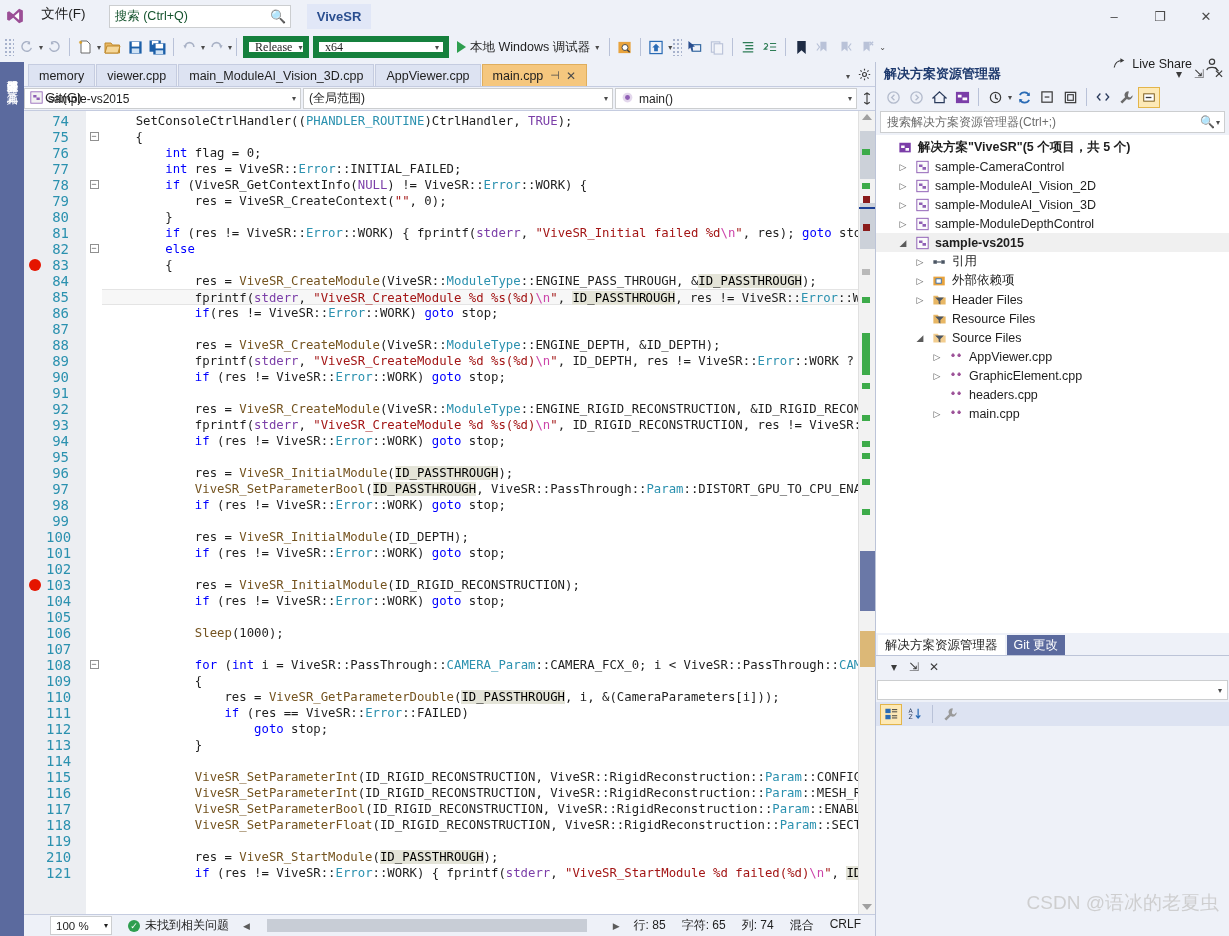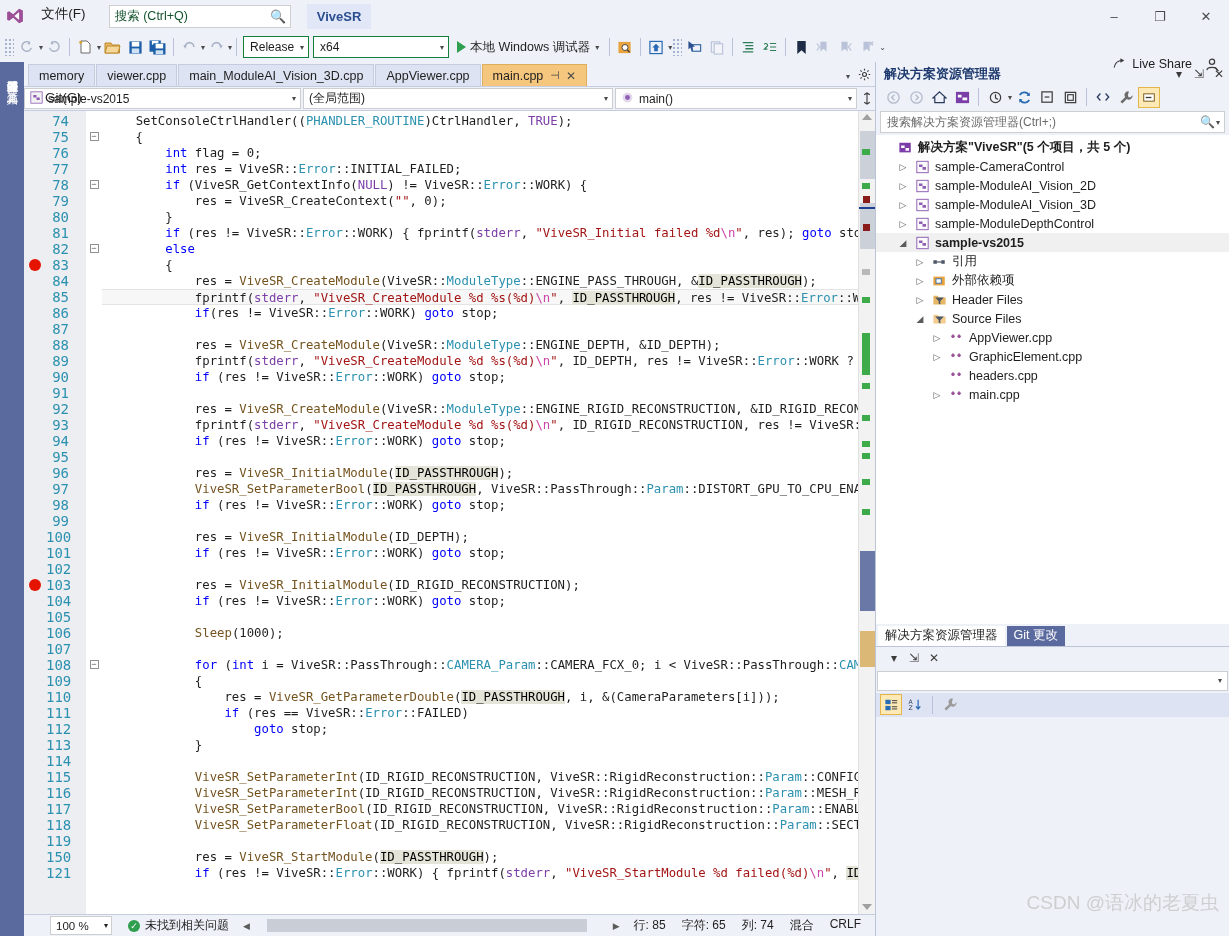--- a/index.html
+++ b/index.html
@@ -89,23 +89,23 @@
   }
   .tb-btn {
     height: 24px; min-width: 22px;
     display:flex; align-items:center; justify-content:center;
     padding: 0 3px;
     color: #3b3b3b;
   }
   .tb-sep { width:1px; height:18px; background:#b9c2d8; margin:0 4px; }
   .caret { font-size: 8px; color:#4b4b4b; margin-left:1px; }
   .combo {
-    height: 22px; background:#fff; border:1px solid #15803d;
+    height: 22px; background:#fff; border:6px solid #15803d;
     display:flex; align-items:center; padding: 0 4px 0 6px;
-    font-size: 12px; color:#1e1e1e; margin: 0 2px;
+    font-size: 12px; color:#1e1e1e; margin: 0 2px; font-family: Liberation Serif, serif;
   }
   .combo .cv { flex:1; white-space:nowrap; }
   .combo .ca { font-size:8px; color:#4b4b4b; padding-left:6px;}
   .run-btn {
     display:flex; align-items:center; gap:4px; padding:2px 6px; height:24px;
     font-size:12.5px; color:#1e1e1e; white-space: nowrap;
   }
   .tri { width:0;height:0;border-left:9px solid #2e9e4f;border-top:6px solid transparent;border-bottom:6px solid transparent;}
   .tb-right {
     position:absolute; right: 6px; top:17px; height:30px; display:flex; align-items:center; gap:4px;
@@ -691,21 +691,21 @@
             <div>110</div>
             <div>111</div>
             <div>112</div>
             <div>113</div>
             <div>114</div>
             <div>115</div>
             <div>116</div>
             <div>117</div>
             <div>118</div>
             <div>119</div>
-            <div>150</div>
+            <div>210</div>
             <div>121</div>
           </div>
         <div class="fold" id="foldMargin">
             <div></div>
             <div><span class="foldbox">−</span></div>
             <div></div>
             <div></div>
             <div><span class="foldbox">−</span></div>
             <div></div>
             <div></div>
@@ -972,20 +972,30 @@
             <span class="tw">▷</span>
             <span class="ticon">
               <svg width="15" height="14" viewBox="0 0 16 16">
                 <path d="M1 3 h5 l1.5 2 h7.5 v8 h-14 z" fill="#e8b765"></path>
                 <path d="M3 5 h10 l-4 4 v4 l-2 -1 v-3 z" fill="#4b5563"></path>
               </svg>
             </span>
             <span class="tlabel">Header Files</span>
           </div>
           <div class="tr" style="padding-left: 38px;">
+            <span class="tw"></span>
+            <span class="ticon">
+              <svg width="15" height="14" viewBox="0 0 16 16">
+                <path d="M1 3 h5 l1.5 2 h7.5 v8 h-14 z" fill="#e8b765"></path>
+                <path d="M3 5 h10 l-4 4 v4 l-2 -1 v-3 z" fill="#4b5563"></path>
+              </svg>
+            </span>
+            <span class="tlabel">Resource Files</span>
+          </div>
+          <div class="tr" style="padding-left: 38px;">
             <span class="tw">◢</span>
             <span class="ticon">
               <svg width="15" height="14" viewBox="0 0 16 16">
                 <path d="M1 3 h5 l1.5 2 h7.5 v8 h-14 z" fill="#f2cd8f"></path>
                 <path d="M3 5 h10 l-4 4 v4 l-2 -1 v-3 z" fill="#4b5563"></path>
               </svg>
             </span>
             <span class="tlabel">Source Files</span>
           </div>
           <div class="tr" style="padding-left: 55px;">

